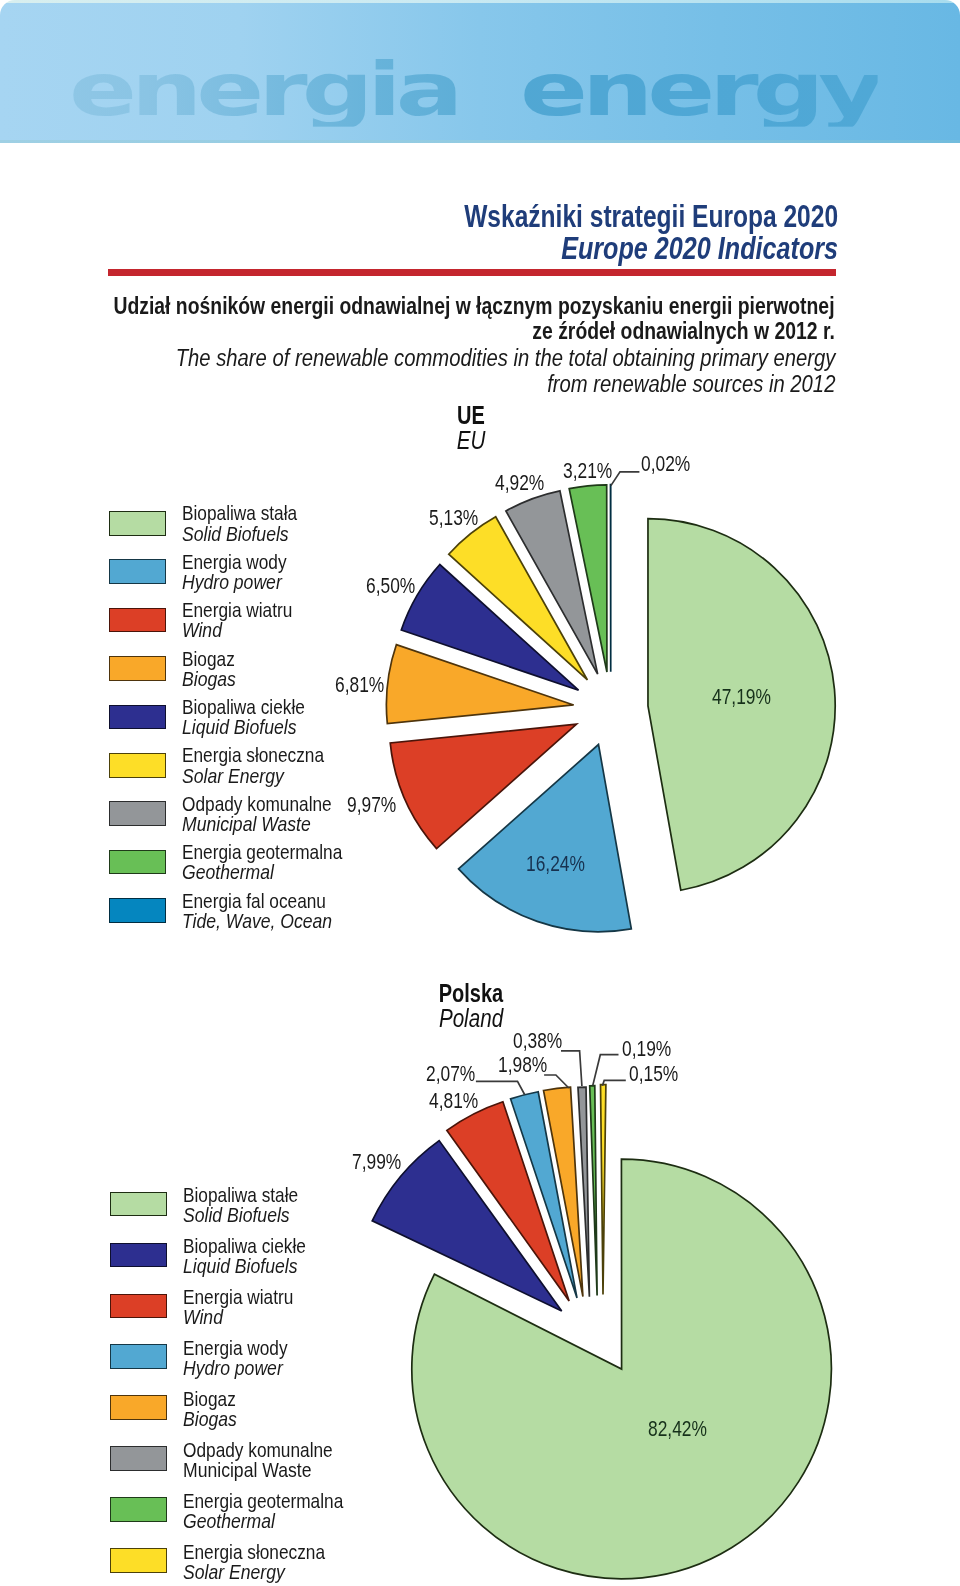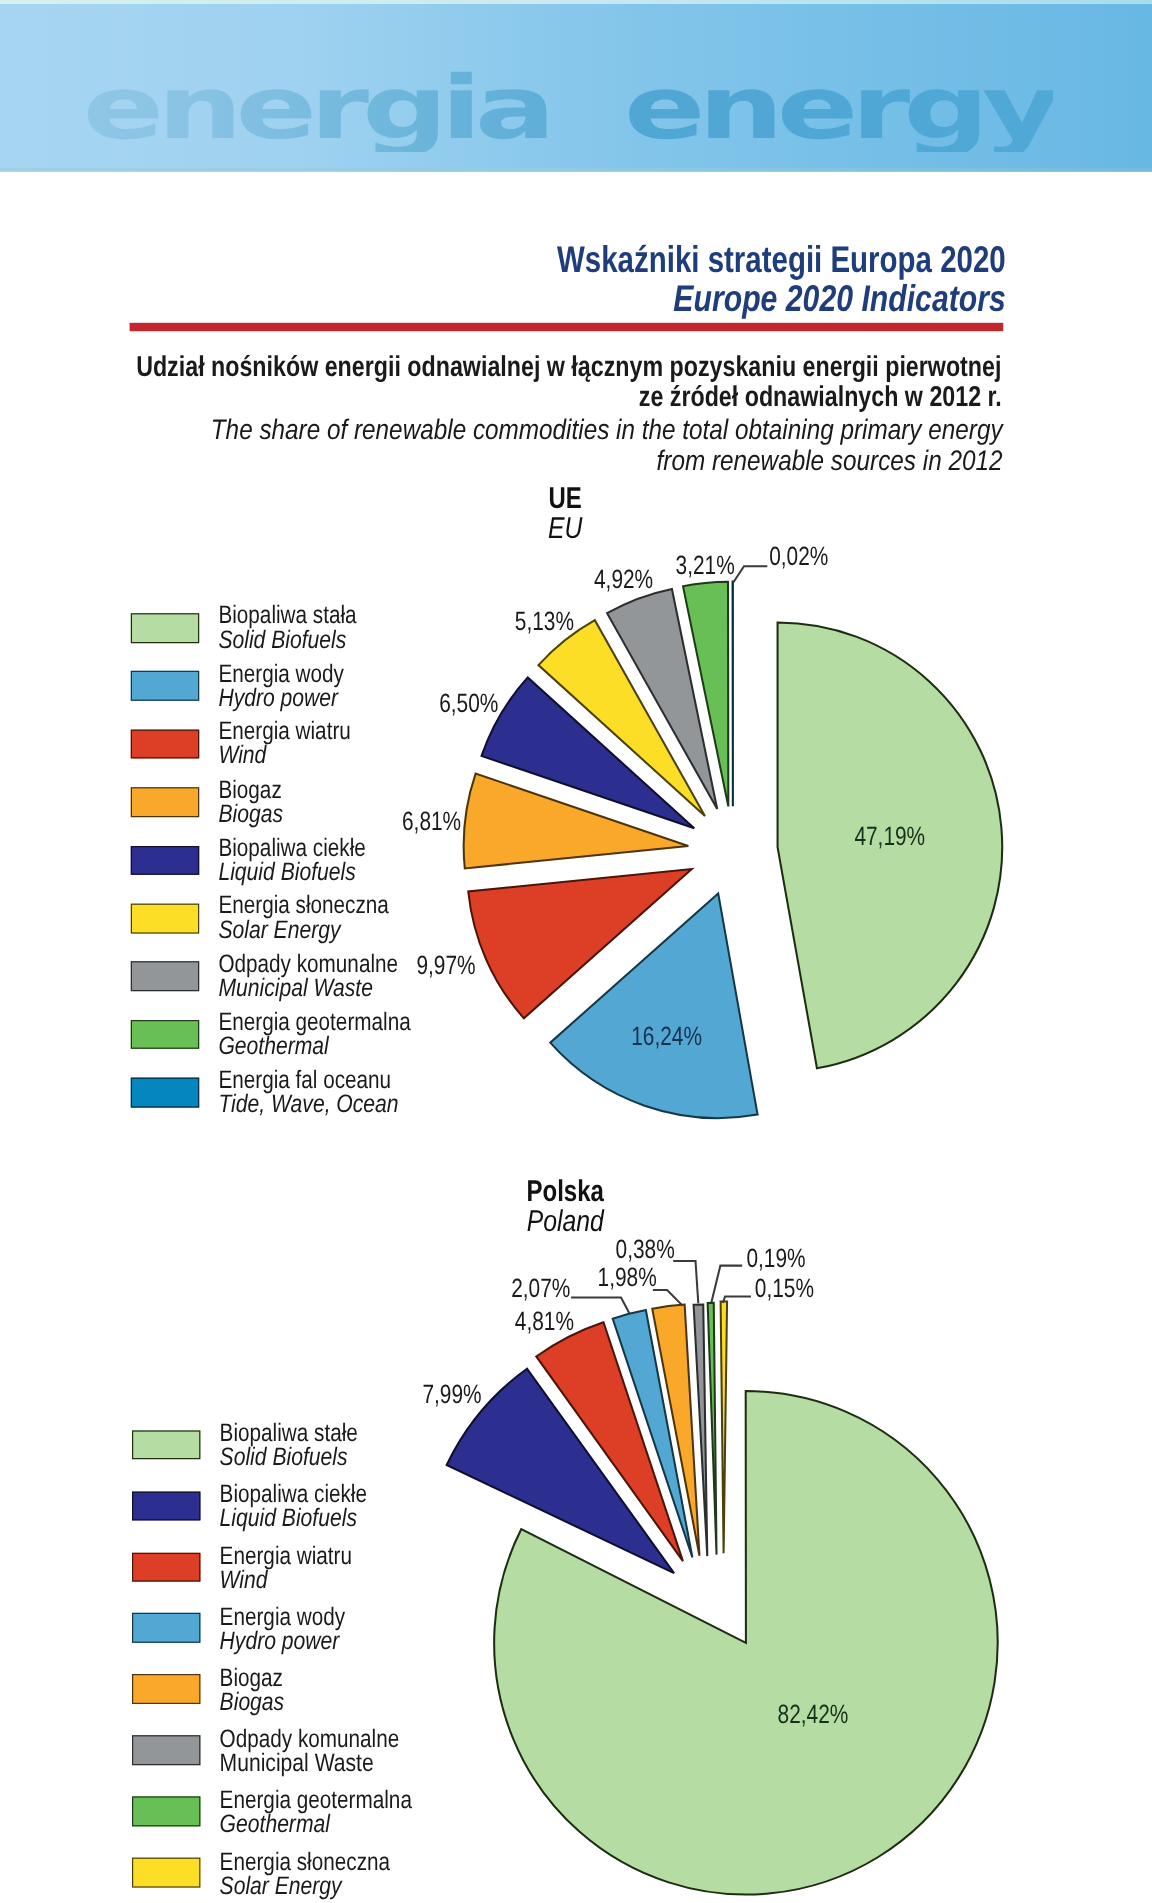--- a/index.html
+++ b/index.html
@@ -1,18 +1,18 @@
 <!DOCTYPE html>
 <html><head>
 <meta charset="utf-8">
 <title>energia / energy</title>
 <style>
   html,body{margin:0;padding:0;background:#fff;}
   body{width:960px;height:1586px;font-family:"Liberation Sans",sans-serif;}
-  .page{position:relative;width:960px;height:1586px;overflow:hidden;background:#fff;}
+  .page{position:relative;width:960px;height:1586px;overflow:hidden;background:#fff;border-radius:15px;}
 
   
   .banner{position:absolute;left:0;top:3px;width:960px;height:140px;
           background:linear-gradient(90deg,#a6d5f2 0%,#9fd2f0 25%,#87c7eb 50%,#76bfe7 75%,#68b8e4 100%);}
   .banner-edge{position:absolute;left:0;top:0px;width:960px;height:3px;
           background:linear-gradient(90deg,#d8efef 0%,#cbeaf2 45%,#a7dcee 100%);}
   .banner-edge-b{position:absolute;left:0;top:140px;width:960px;height:3px;
           background:linear-gradient(90deg,#9fd0e4 0%,#92cbe2 50%,#72bcdd 100%);}
   .brand{position:absolute;font-weight:bold;font-family:"DejaVu Sans",sans-serif;
          line-height:1;white-space:nowrap;transform-origin:0 0;top:54px;

